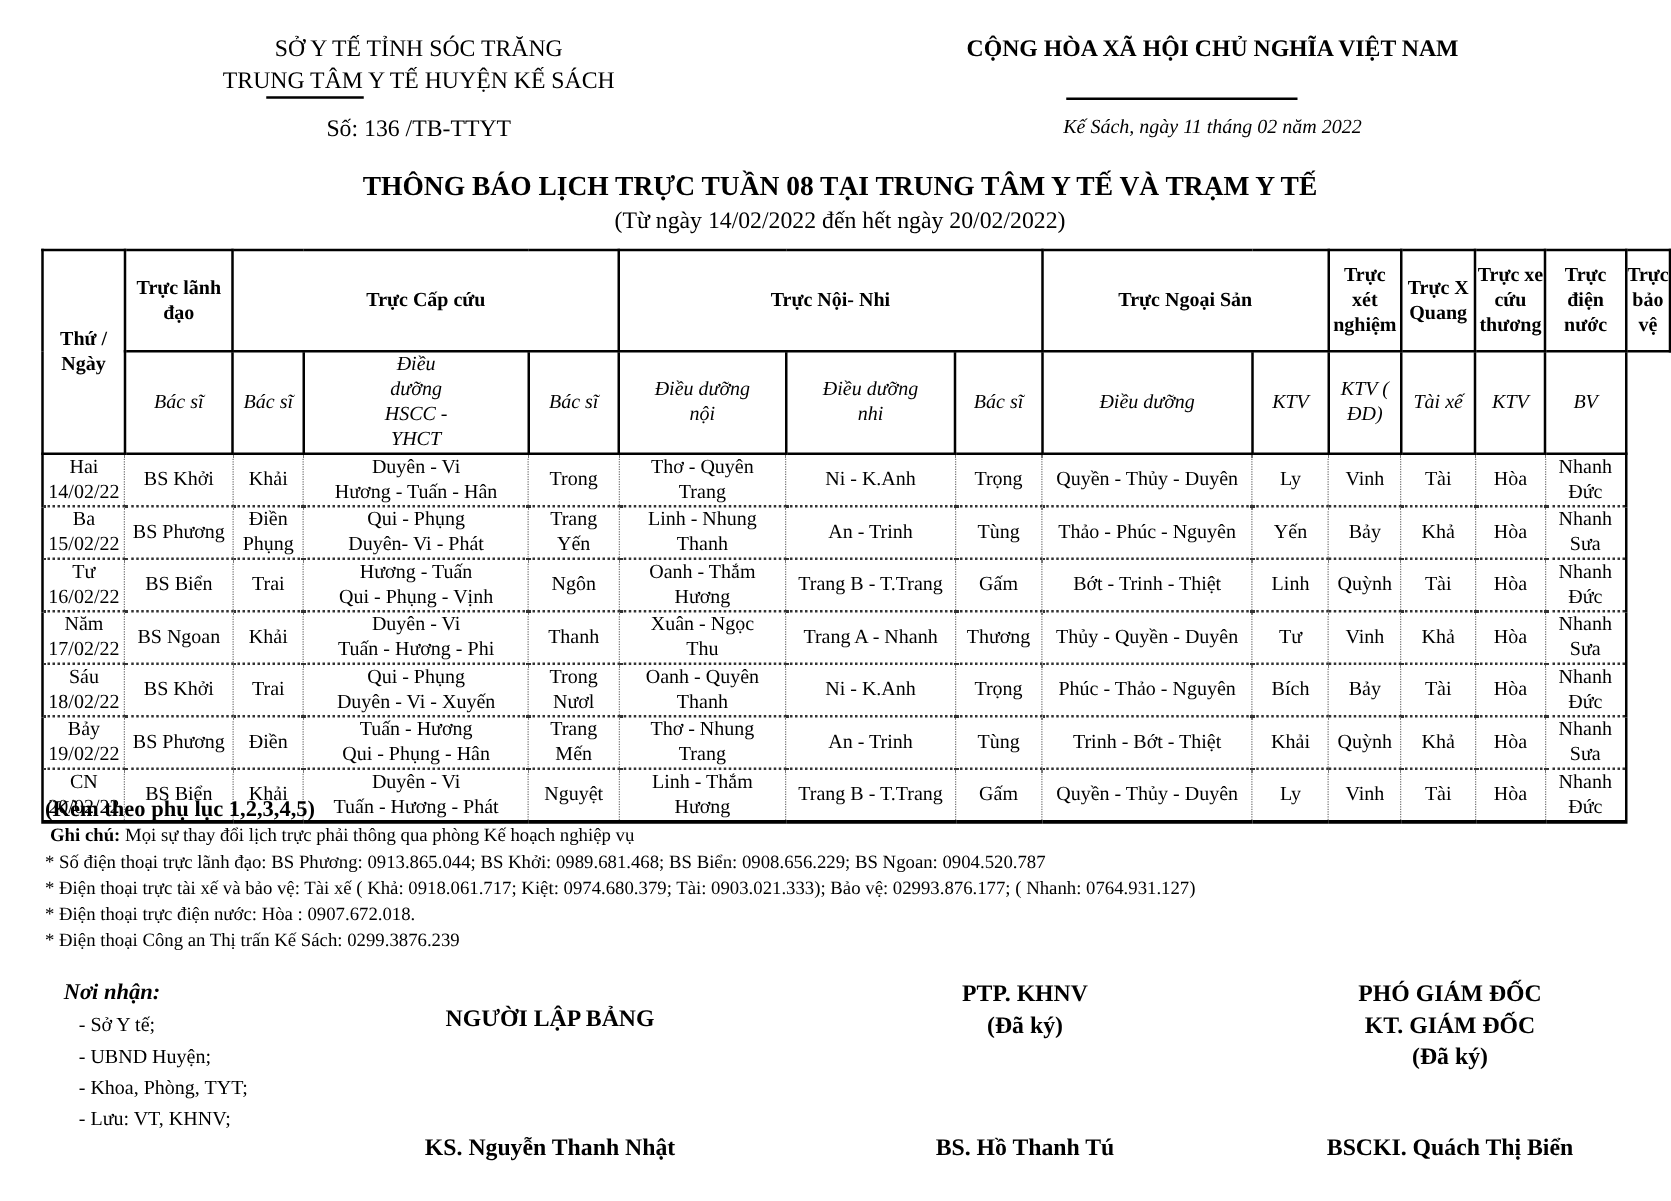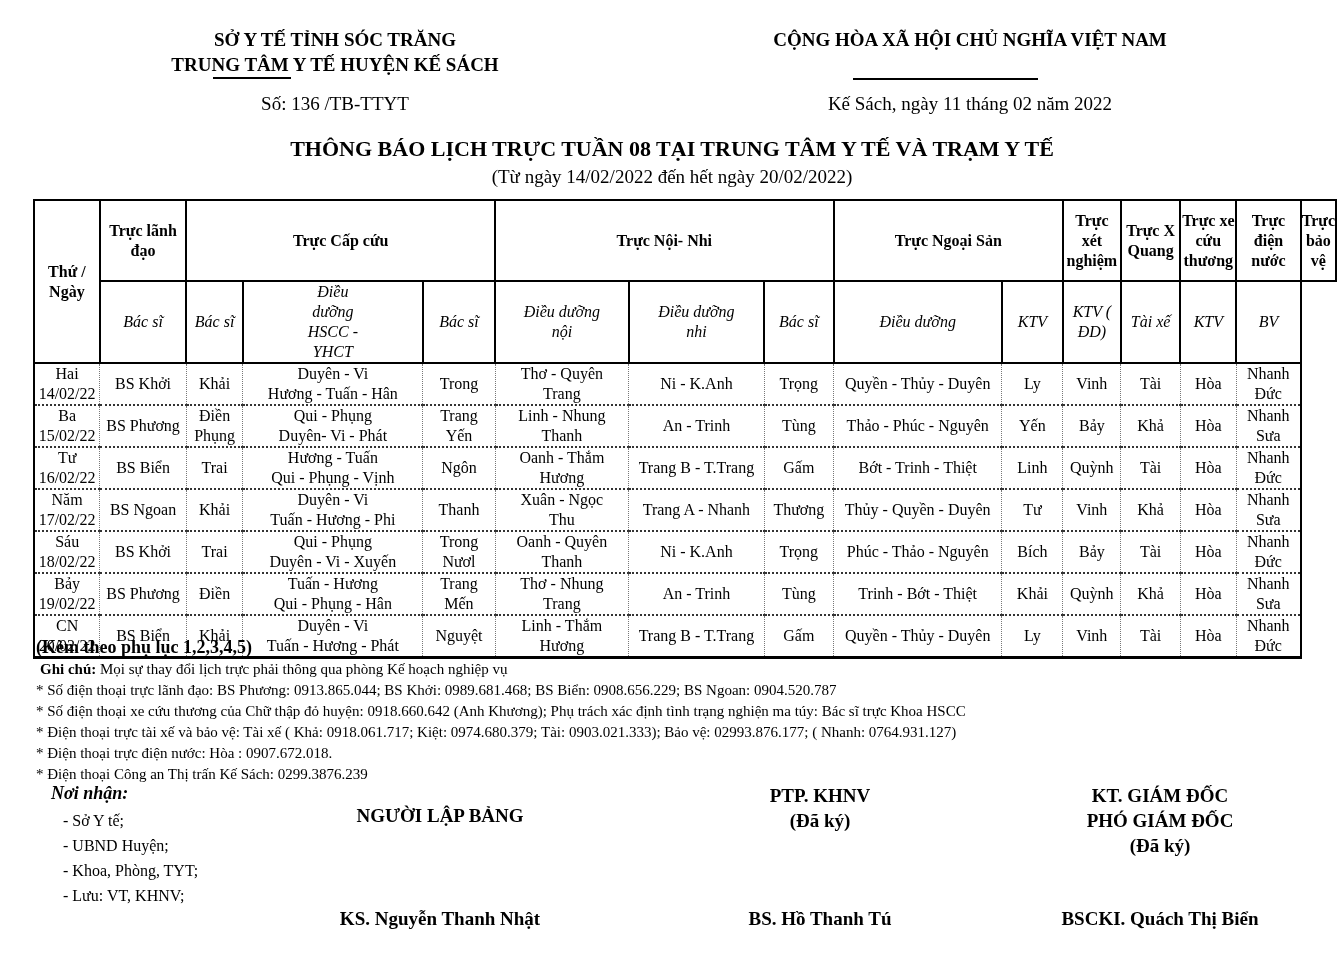--- a/index.html
+++ b/index.html
@@ -1,26 +1,26 @@
 <!DOCTYPE html>
 <html><head>
 <meta charset="utf-8">
 <style>
   html, body { margin: 0; padding: 0; background: #ffffff; }
   body { width: 1337px; height: 961px; position: relative; overflow: hidden;
          font-family: "Liberation Serif", "DejaVu Serif", serif; color: #000; }
   .abs { position: absolute; }
   .b { font-weight: bold; }
 
-  .hdr-left { left: 150px; top: 27px; width: 370px; text-align: center; font-weight: bold; font-size: 19px; line-height: 25px; }
+  .hdr-left { left: 150px; top: 27px; width: 370px; text-align: center; font-weight: normal; font-size: 19px; line-height: 25px; }
   .hdr-right { left: 740px; top: 27px; width: 460px; text-align: center; font-weight: bold; font-size: 19px; line-height: 25px; }
   .uline-left { position: absolute; left: 213px; top: 77px; width: 78px; height: 0; border-top: 2px solid #000; }
   .uline-right { position: absolute; left: 853px; top: 78px; width: 185px; height: 0; border-top: 2px solid #000; }
   .so { left: 150px; top: 93px; width: 370px; text-align: center; font-size: 19px; }
-  .date { left: 740px; top: 93px; width: 460px; text-align: center; font-size: 19px; }
+  .date { left: 740px; top: 93px; width: 460px; text-align: center; font-size: 16px; font-style: italic; }
   .title { left: 0; top: 136px; width: 1344px; text-align: center; font-weight: bold; font-size: 22px; }
   .subtitle { left: 0; top: 166px; width: 1344px; text-align: center; font-size: 19px; }
 
   table.sched { position: absolute; left: 33px; top: 199px; border-collapse: collapse; table-layout: fixed;
                 font-size: 16px; }
   table.sched td { padding: 0; text-align: center; vertical-align: middle; line-height: 20px; overflow: hidden; white-space: nowrap; }
   .h1 td { height: 79px; font-weight: bold; border: 2px solid #000; }
   .h2 td { height: 39px; font-style: italic; border: 2px solid #000; }
   .body-row td { height: 40px; border-left: 1px dotted #777; border-right: 1px dotted #777; border-bottom: 2px dotted #333; }
   .body-row td:first-child { border-left: 2px solid #000; }
@@ -335,21 +335,20 @@
           <span class="two">Đức</span>
         </td>
       </tr>
     </tbody>
 </table>
 
 <div class="abs notes">
   <div class="kem">(Kèm theo phụ lục 1,2,3,4,5)</div>
   <div class="ghi"><span class="b">Ghi chú:</span><span> Mọi sự thay đổi lịch trực phải thông qua phòng Kế hoạch nghiệp vụ</span></div>
   <div class="line">* Số điện thoại trực lãnh đạo: BS Phương: 0913.865.044; BS Khởi:  0989.681.468; BS Biển: 0908.656.229; BS Ngoan: 0904.520.787</div>
-  <div class="line">* Số điện thoại xe cứu thương của Chữ thập đỏ huyện: 0918.660.642 (Anh Khương); Phụ trách xác định tình trạng nghiện ma túy: Bác sĩ trực Khoa HSCC</div>
   <div class="line">* Điện thoại trực tài xế và bảo vệ: Tài  xế ( Khả: 0918.061.717;   Kiệt: 0974.680.379; Tài: 0903.021.333);  Bảo vệ: 02993.876.177; ( Nhanh: 0764.931.127)</div>
   <div class="line">* Điện thoại trực điện nước: Hòa : 0907.672.018.</div>
   <div class="line">* Điện thoại Công an Thị trấn Kế Sách: 0299.3876.239</div>
 </div>
 
 <div class="abs recv-title">Nơi nhận:</div>
 <div class="abs recv-list">
   <div>- Sở Y tế;</div>
   <div>- UBND Huyện;</div>
   <div>- Khoa, Phòng, TYT;</div>
@@ -357,19 +356,19 @@
 </div>
 
 <div class="abs sig sig1">
   <div>NGƯỜI LẬP BẢNG</div>
 </div>
 <div class="abs sig sig2">
   <div>PTP. KHNV</div>
   <div>(Đã ký)</div>
 </div>
 <div class="abs sig sig3">
+  <div>PHÓ GIÁM ĐỐC</div>
   <div>KT. GIÁM ĐỐC</div>
-  <div>PHÓ GIÁM ĐỐC</div>
   <div>(Đã ký)</div>
 </div>
 <div class="abs sig name1">KS. Nguyễn Thanh Nhật</div>
 <div class="abs sig name2">BS. Hồ Thanh Tú</div>
 <div class="abs sig name3">BSCKI. Quách Thị Biển</div>
 
 </body></html>

